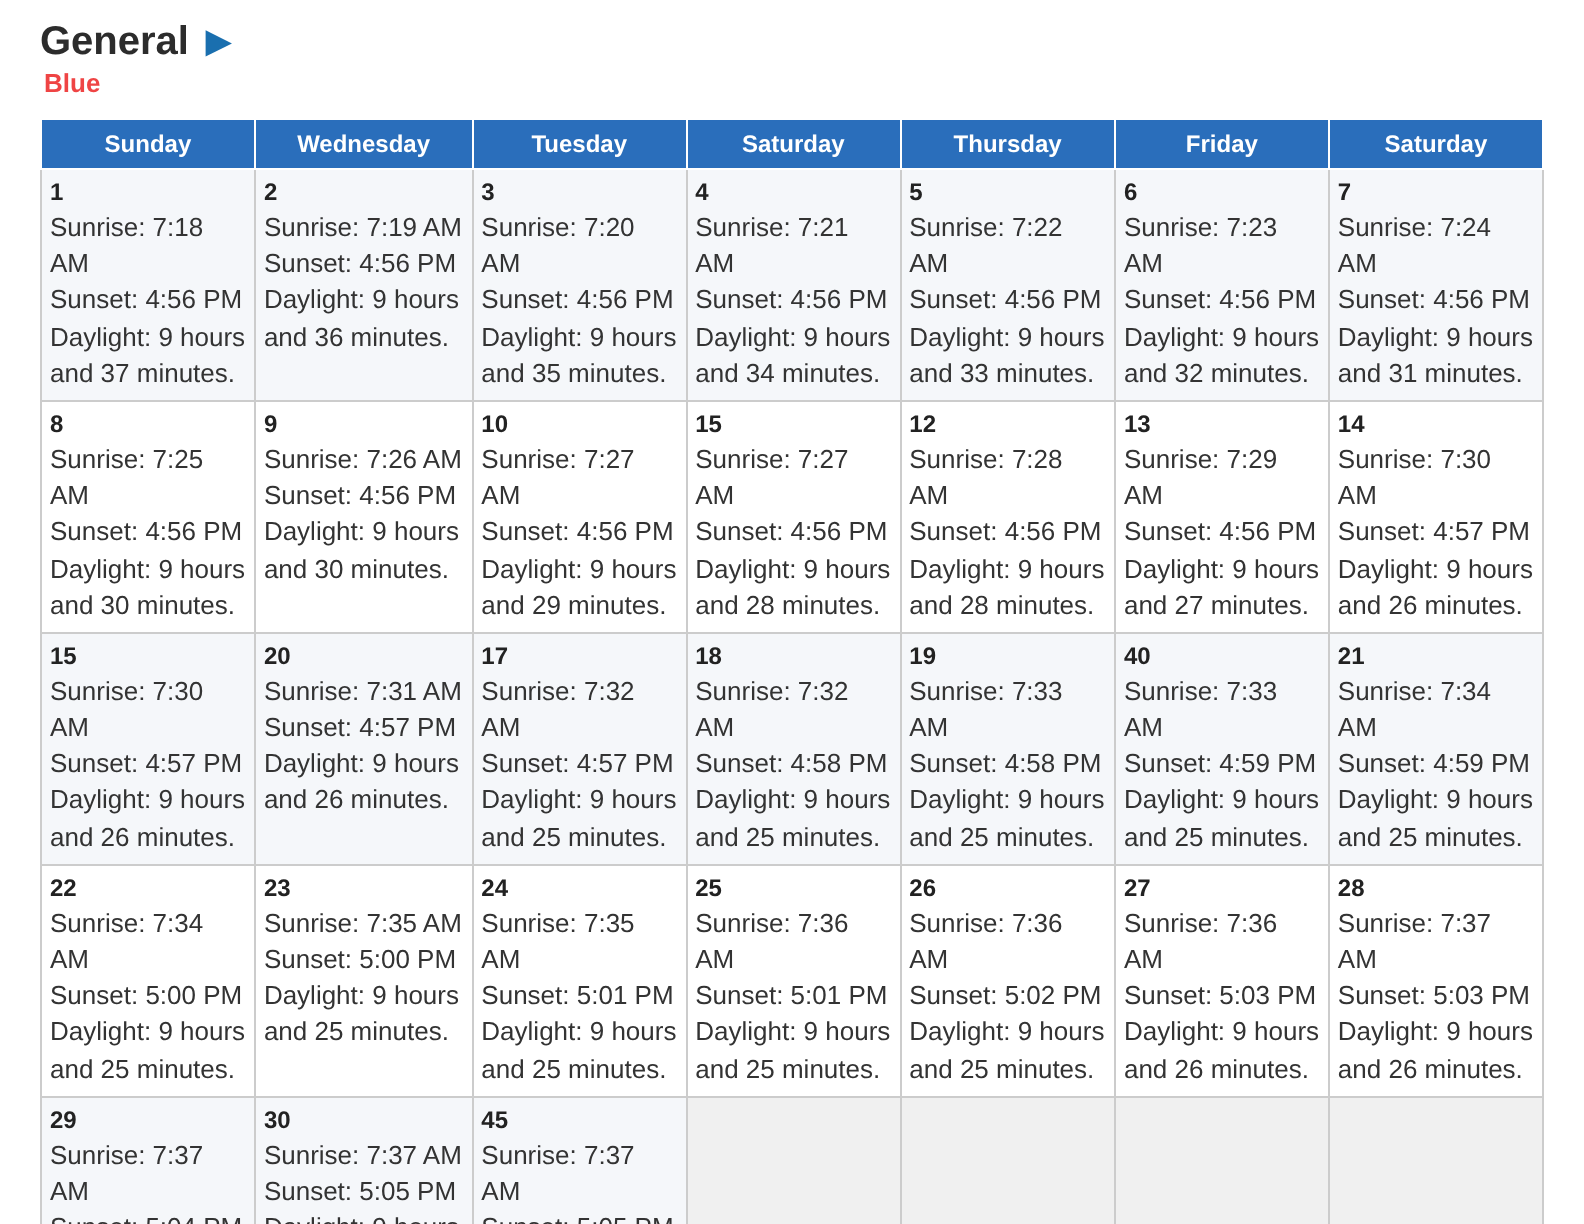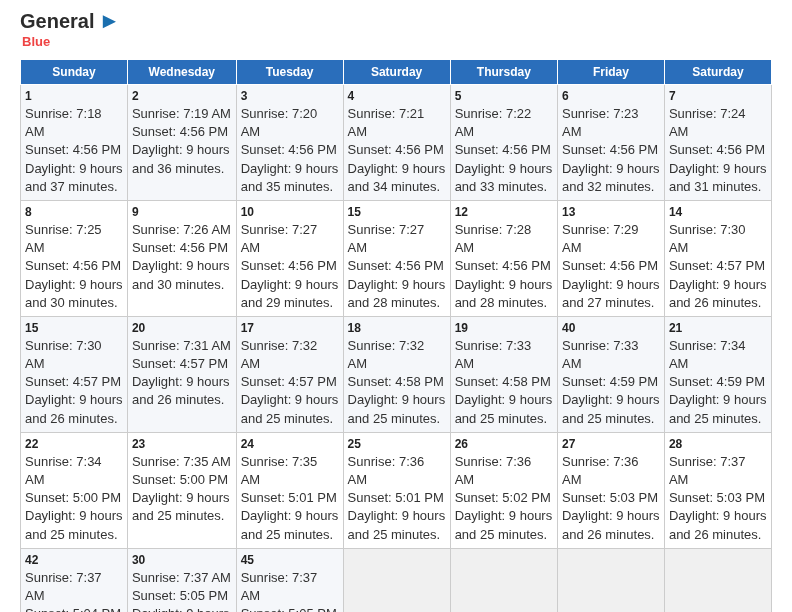--- a/index.html
+++ b/index.html
@@ -148,21 +148,21 @@
         <tr>
           <td><span class="day-num">22</span><span class="day-info">Sunrise: 7:34 AM<br>Sunset: 5:00 PM<br>Daylight: 9 hours and 25 minutes.</span></td>
           <td><span class="day-num">23</span><span class="day-info">Sunrise: 7:35 AM<br>Sunset: 5:00 PM<br>Daylight: 9 hours and 25 minutes.</span></td>
           <td><span class="day-num">24</span><span class="day-info">Sunrise: 7:35 AM<br>Sunset: 5:01 PM<br>Daylight: 9 hours and 25 minutes.</span></td>
           <td><span class="day-num">25</span><span class="day-info">Sunrise: 7:36 AM<br>Sunset: 5:01 PM<br>Daylight: 9 hours and 25 minutes.</span></td>
           <td><span class="day-num">26</span><span class="day-info">Sunrise: 7:36 AM<br>Sunset: 5:02 PM<br>Daylight: 9 hours and 25 minutes.</span></td>
           <td><span class="day-num">27</span><span class="day-info">Sunrise: 7:36 AM<br>Sunset: 5:03 PM<br>Daylight: 9 hours and 26 minutes.</span></td>
           <td><span class="day-num">28</span><span class="day-info">Sunrise: 7:37 AM<br>Sunset: 5:03 PM<br>Daylight: 9 hours and 26 minutes.</span></td>
         </tr>
         <tr>
-          <td><span class="day-num">42</span><span class="day-info">Sunrise: 7:37 AM<br>Sunset: 5:04 PM<br>Daylight: 9 hours and 27 minutes.</span></td>
+          <td><span class="day-num">29</span><span class="day-info">Sunrise: 7:37 AM<br>Sunset: 5:04 PM<br>Daylight: 9 hours and 27 minutes.</span></td>
           <td><span class="day-num">30</span><span class="day-info">Sunrise: 7:37 AM<br>Sunset: 5:05 PM<br>Daylight: 9 hours and 27 minutes.</span></td>
           <td><span class="day-num">45</span><span class="day-info">Sunrise: 7:37 AM<br>Sunset: 5:05 PM<br>Daylight: 9 hours and 28 minutes.</span></td>
           <td class="empty-cell"></td>
           <td class="empty-cell"></td>
           <td class="empty-cell"></td>
           <td class="empty-cell"></td>
         </tr>
       </tbody>
   </table>
 </div>

